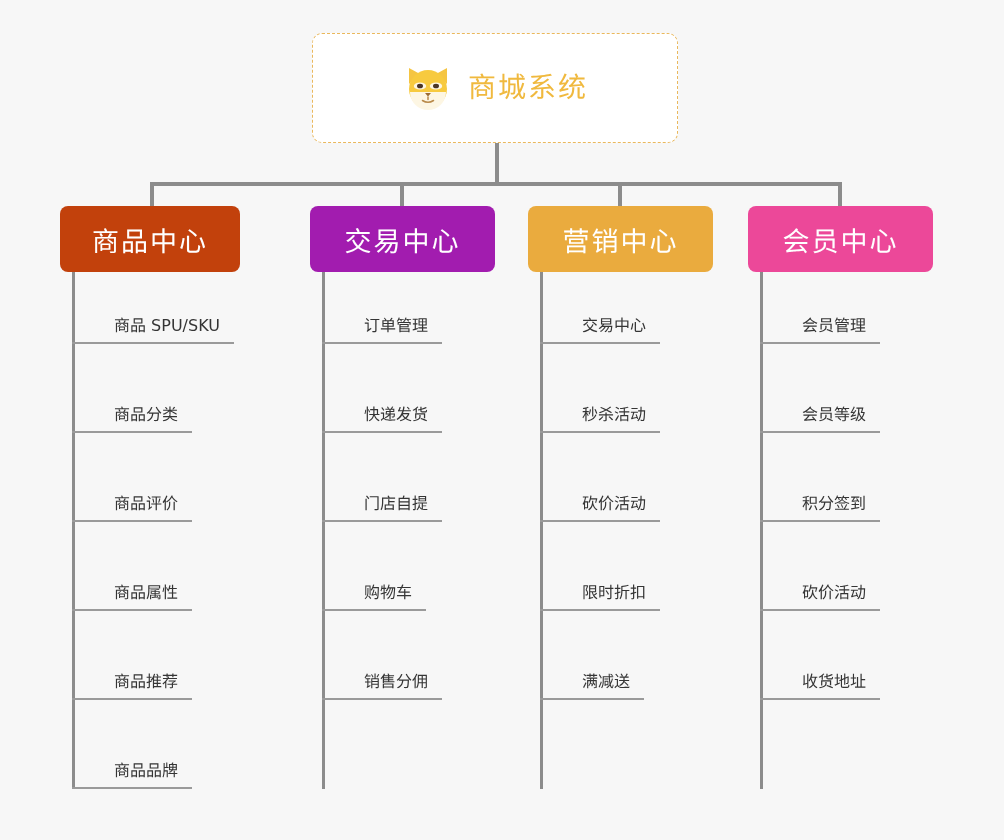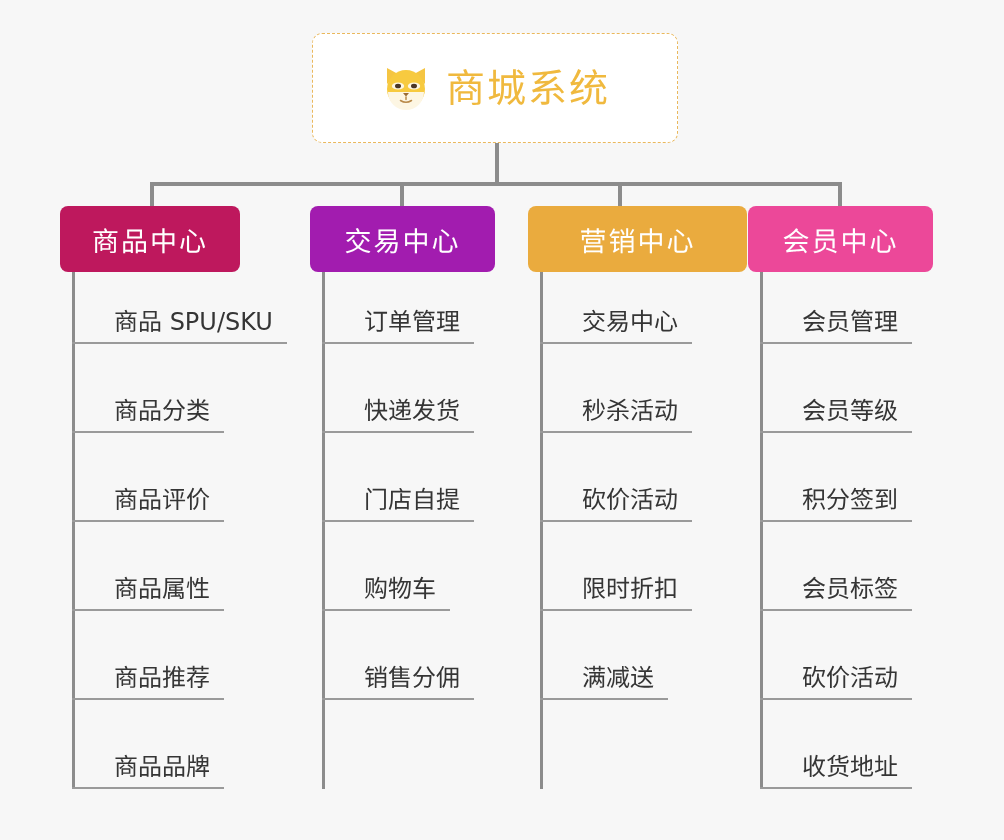--- a/index.html
+++ b/index.html
@@ -19,21 +19,21 @@
     left:312px; top:33px;
     width:366px; height:110px;
     background:#ffffff;
     border:1px dashed #eab85c;
     border-radius:10px;
     box-sizing:border-box;
     display:flex;align-items:center;justify-content:center;
     gap:14px;
   }
   .root-title{
-    font-size:39px;
+    font-size:28px;
     color:#f0b93e;
     letter-spacing:2px;
     line-height:1;
     font-family:"DejaVu Sans","Liberation Sans",sans-serif;
   }
   .shiba{width:52px;height:52px;position:relative;flex:0 0 52px;}
   .shiba svg{display:block;width:52px;height:52px;}
 
   
   .conn{position:absolute;background:#8c8c8c;}
@@ -64,35 +64,35 @@
   .leaf{
     height:89px;
     position:relative;
     display:flex;
     align-items:flex-end;
   }
   .leaf-inner{
     display:inline-block;
     border-bottom:2px solid #9a9a9a;
     padding:0 14px 7px 42px;
-    font-size:24px;
+    font-size:16px;
     color:#353535;
     line-height:1.1;
     white-space:nowrap;
     font-family:"DejaVu Sans","Liberation Sans",sans-serif;
     margin-bottom:17px;
   }
 
   
   #col-0{left:60px;width:240px;}
-  #col-0 .cat-head{width:180px;background:#be185d;}
+  #col-0 .cat-head{width:180px;background:#c2410c;}
   #col-1{left:310px;width:200px;}
   #col-1 .cat-head{width:185px;background:#a21caf;}
   #col-2{left:528px;width:200px;}
-  #col-2 .cat-head{width:219px;background:#eaab3e;}
+  #col-2 .cat-head{width:185px;background:#eaab3e;}
   #col-3{left:748px;width:200px;}
   #col-3 .cat-head{width:185px;background:#ec4899;}
 </style>
 </head>
 <body>
 
 <div id="canvas">
 
   <div class="root-node">
     <span class="shiba">
@@ -201,23 +201,20 @@
       <div class="leaf">
           <span class="leaf-inner">会员管理</span>
         </div>
       <div class="leaf">
           <span class="leaf-inner">会员等级</span>
         </div>
       <div class="leaf">
           <span class="leaf-inner">积分签到</span>
         </div>
       <div class="leaf">
-          <span class="leaf-inner">会员标签</span>
-        </div>
-      <div class="leaf">
           <span class="leaf-inner">砍价活动</span>
         </div>
       <div class="leaf">
           <span class="leaf-inner">收货地址</span>
         </div>
     </div>
   </div>
 
 </div>
 

